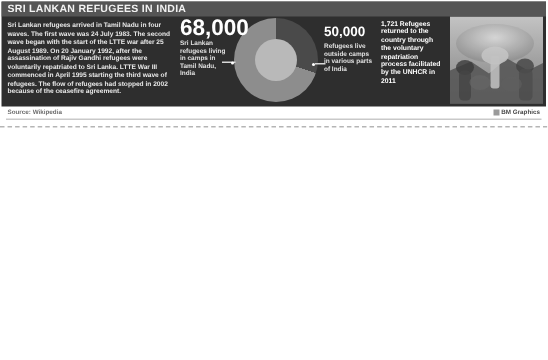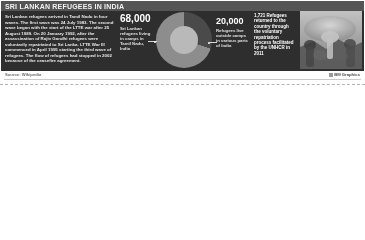--- a/index.html
+++ b/index.html
@@ -82,21 +82,21 @@
     border-radius: 50%;
     background: #b9b9b9;
   }
   .stat {
     position: absolute;
     width: 34px;
   }
   .stat-a { left: 119px; top: 13px; }
   .stat-b { left: 215px; top: 15px; }
   .stat-num {
-    font-size: 10px;
+    font-size: 15px;
     font-weight: bold;
     color: #ffffff;
     line-height: 10px;
     white-space: nowrap;
     margin-bottom: 1.5px;
   }
   .stat-b .stat-num { font-size: 9px; }
   .stat-desc {
     font-size: 4.3px;
     line-height: 5.2px;
@@ -210,21 +210,21 @@
 
     <div class="leader leader-b"></div>
     <div class="dot" style="left:207px; top:40.5px;"></div>
 
     <div class="stat stat-a">
       <div class="stat-num">68,000</div>
       <div class="stat-desc">Sri Lankan refugees living in camps in Tamil Nadu, India</div>
     </div>
 
     <div class="stat stat-b">
-      <div class="stat-num">20,000</div>
+      <div class="stat-num">50,000</div>
       <div class="stat-desc">Refugees live outside camps in various parts of India</div>
     </div>
 
     <div class="note-block">1,721 Refugees returned to the country through the voluntary repatriation process facilitated by the UNHCR in 2011</div>
 
     <div class="photo">
       <svg width="62" height="58" viewBox="0 0 62 58">
         <defs>
           <linearGradient id="sky" x1="0" y1="0" x2="0" y2="1">
             <stop offset="0%" stop-color="#cfcfcf"></stop>

